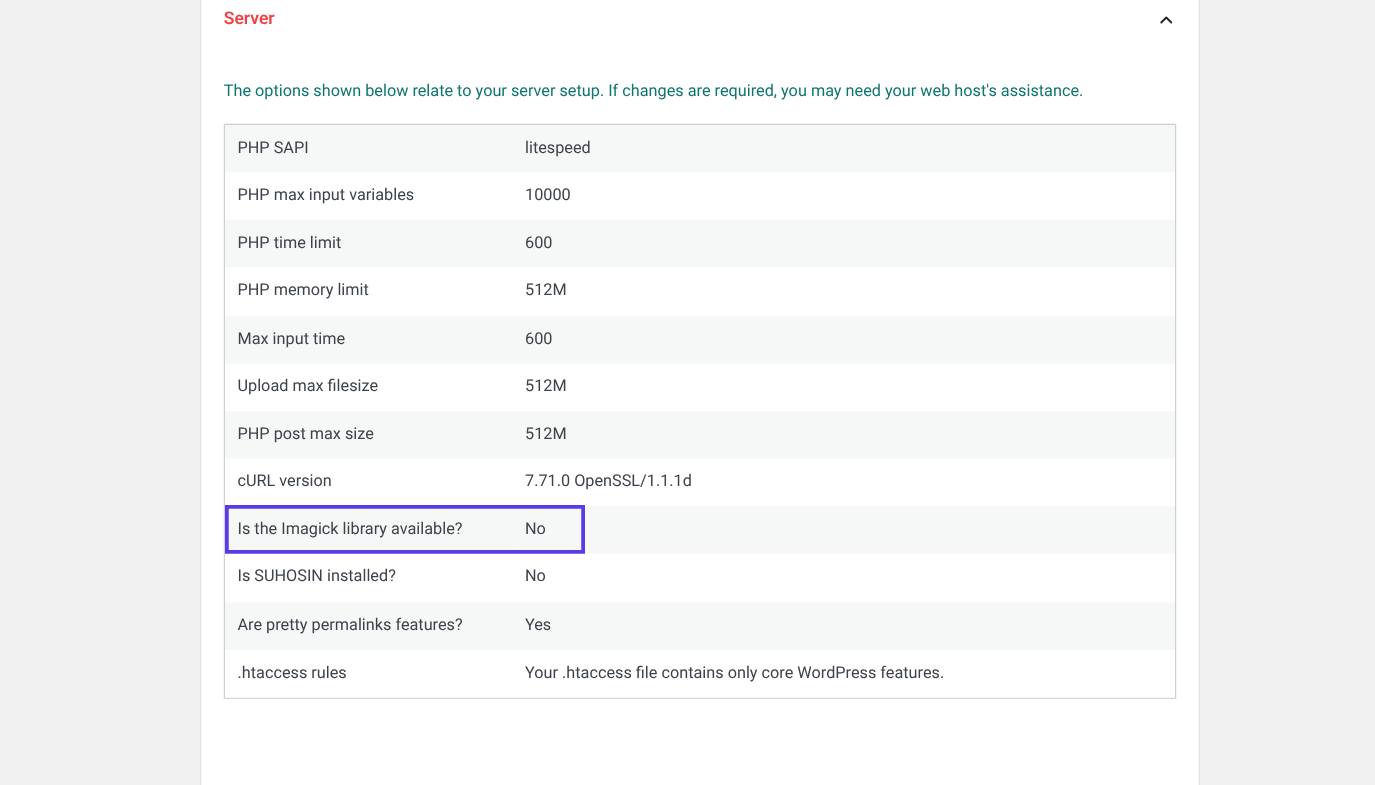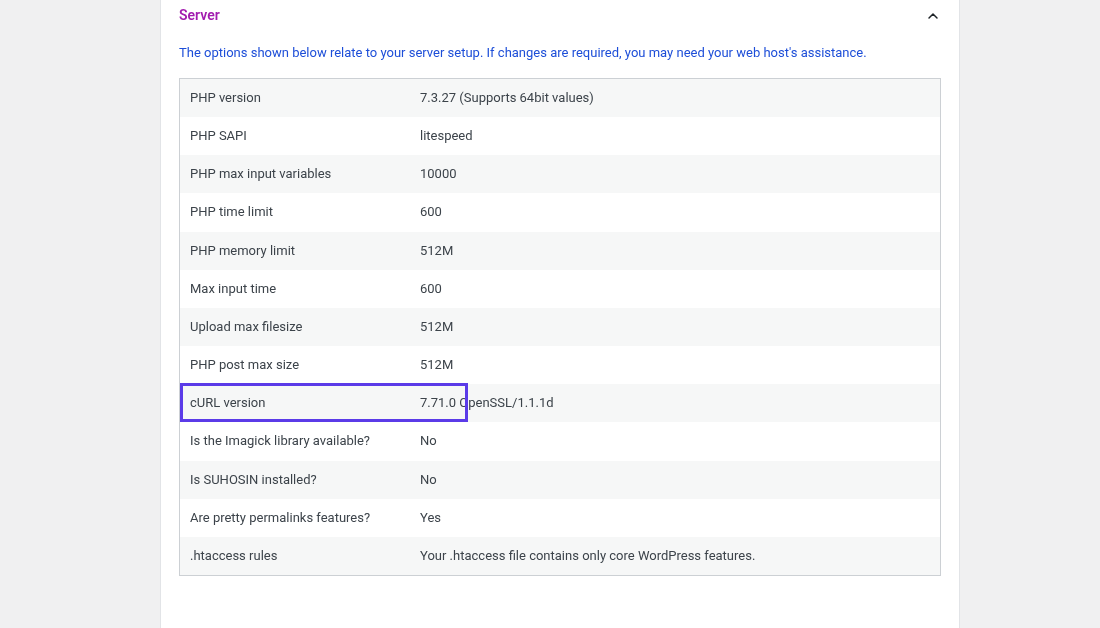--- a/index.html
+++ b/index.html
@@ -30,30 +30,31 @@
   }
   .section-header {
     display: flex;
     align-items: center;
     justify-content: space-between;
     padding: 6px 18px 18px 18px;
   }
   .section-title {
     font-size: 14px;
     font-weight: 600;
-    color: #a21caf;
+    color: #ef4444;
   }
   .chevron {
     color: #1d2327;
   }
   .chevron svg { width: 16px; height: 16px; display: block; }
   .intro {
     padding: 0 18px 16px 18px;
-    color: #1d4ed8;
+    color: #0f766e;
     font-size: 13px;
+    margin-top: 21px;
   }
   .table-wrap {
     margin: 0 18px;
     border: 1px solid #ccd0d4;
     position: relative;
   }
   table {
     width: 100%;
     border-collapse: collapse;
     font-size: 13px;
@@ -93,24 +94,20 @@
       <div class="chevron">
         <svg viewBox="0 0 24 24" fill="none" stroke="currentColor" stroke-width="2.2" stroke-linecap="round" stroke-linejoin="round">
             <polyline points="6 15 12 9 18 15"></polyline>
           </svg>
       </div>
     </div>
     <div class="intro">The options shown below relate to your server setup. If changes are required, you may need your web host's assistance.</div>
     <div class="table-wrap">
       <table>
         <tbody id="tbody">
-            <tr>
-              <td class="label">PHP version</td>
-              <td class="value">7.3.27 (Supports 64bit values)</td>
-            </tr>
             <tr>
               <td class="label">PHP SAPI</td>
               <td class="value">litespeed</td>
             </tr>
             <tr>
               <td class="label">PHP max input variables</td>
               <td class="value">10000</td>
             </tr>
             <tr>
               <td class="label">PHP time limit</td>

